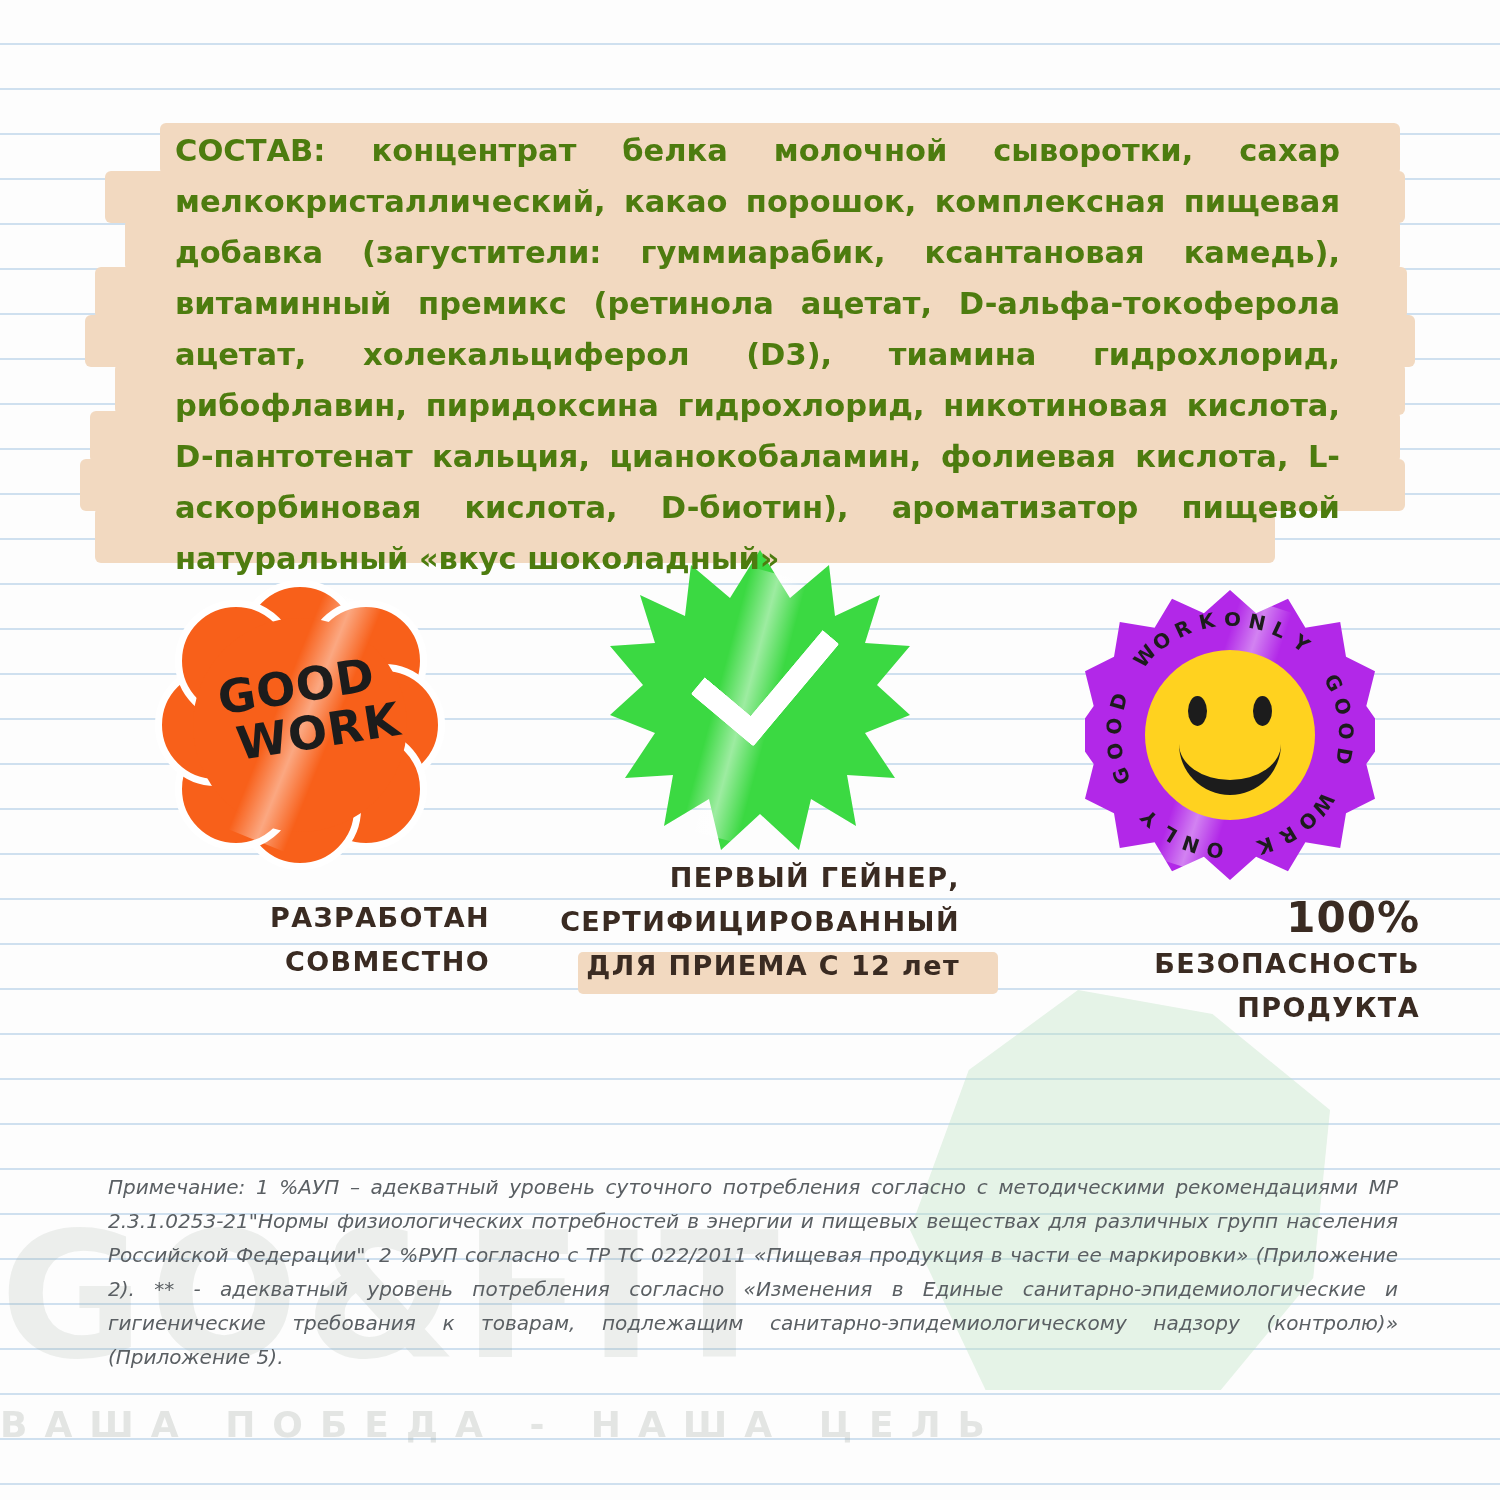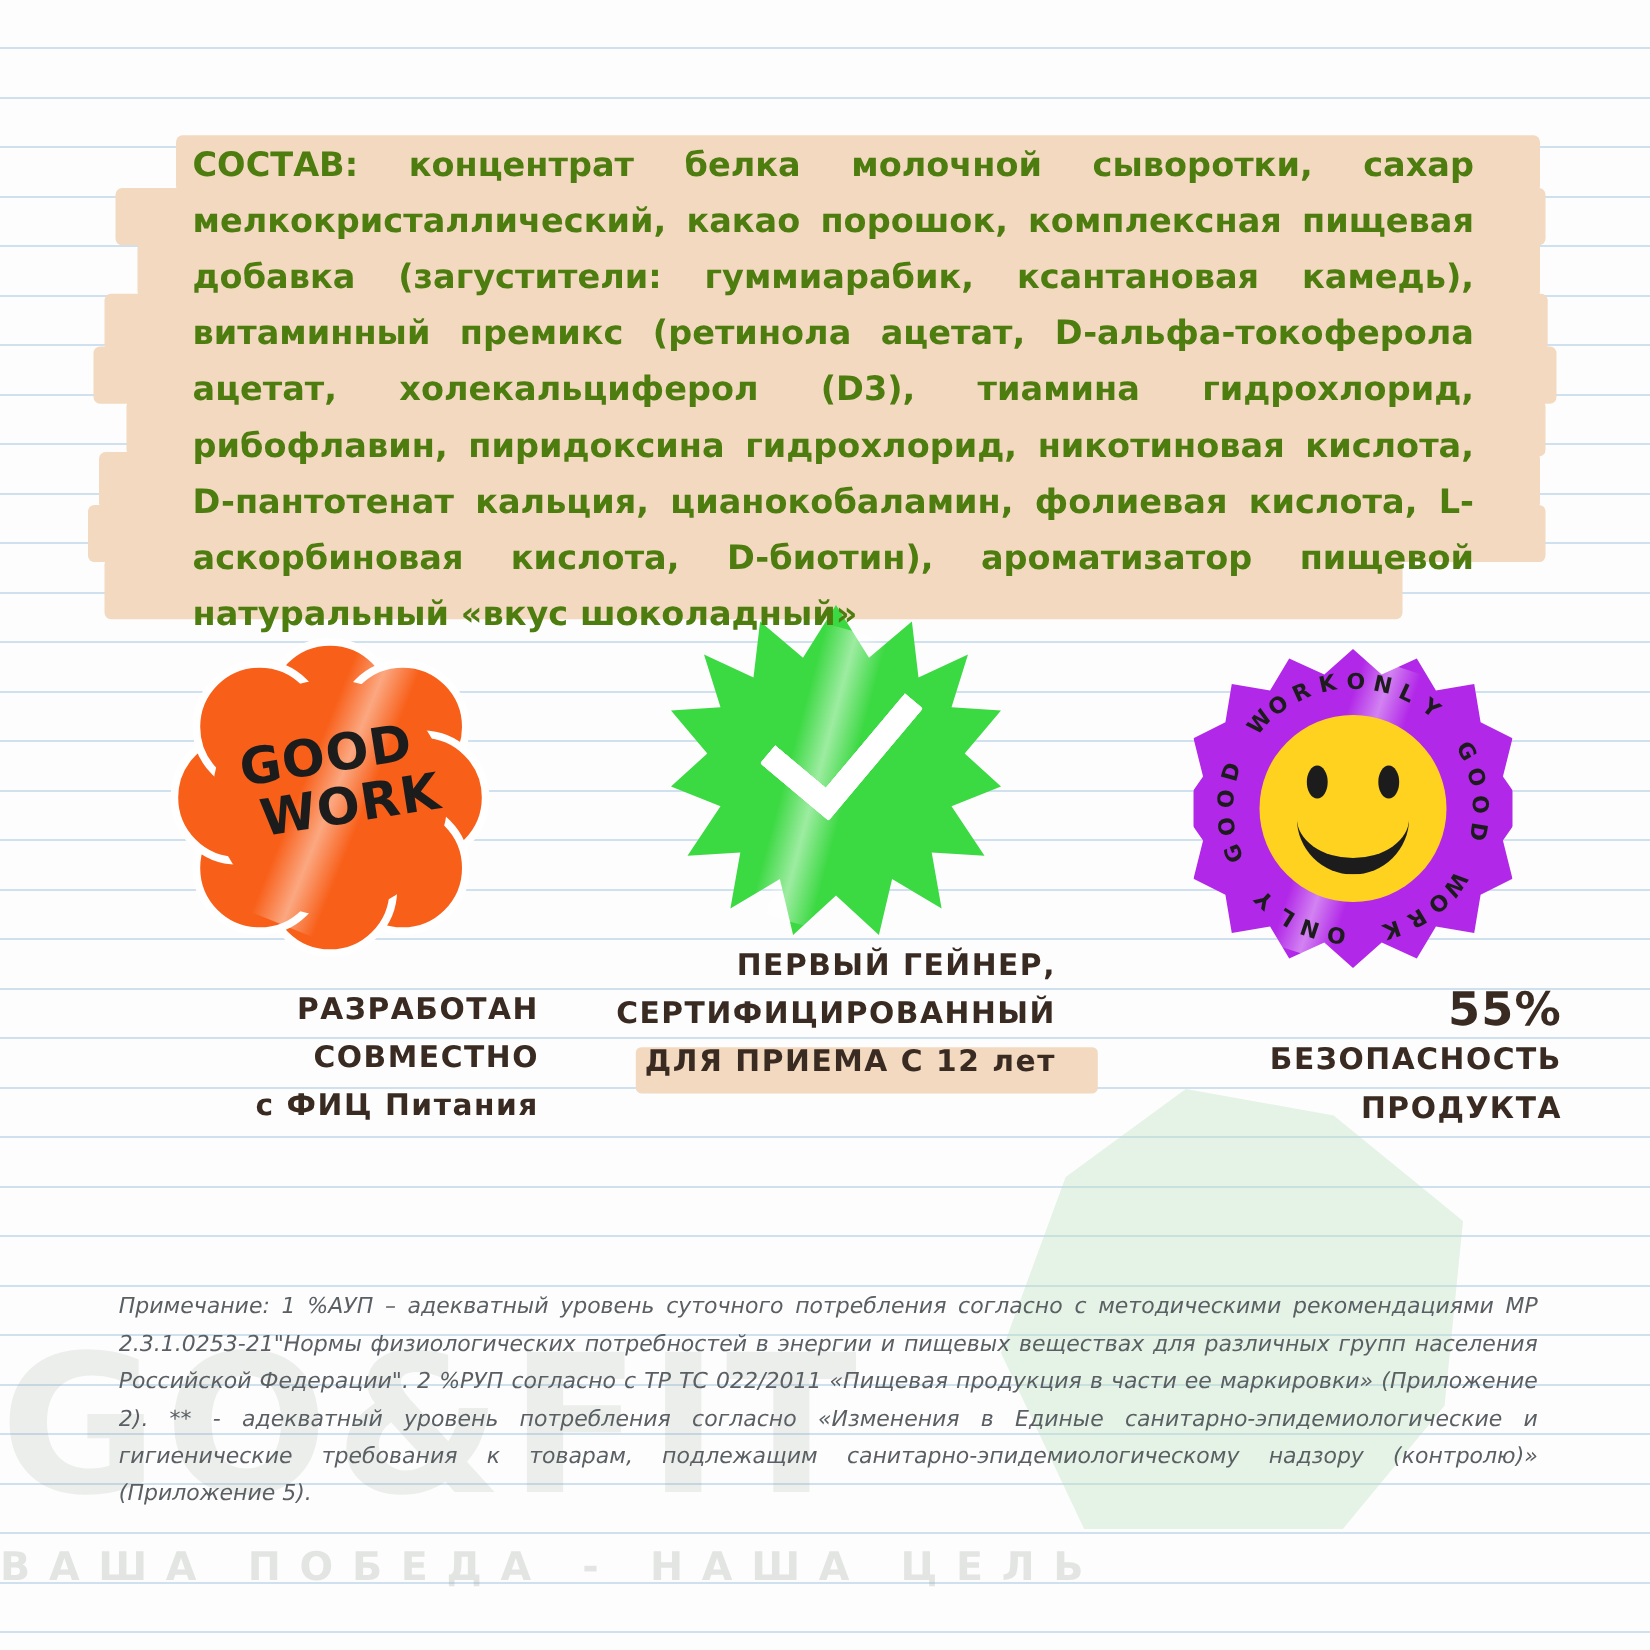--- a/index.html
+++ b/index.html
@@ -361,21 +361,20 @@
         <div class="p" style="left:20px;  top:20px;"></div>
         <div class="core"></div>
         <div class="shine"></div>
         <div class="gw-text">
           <span>GOOD</span>
           <span class="l2">WORK</span>
         </div>
       </div>
       <div class="badge-caption" style="margin-top:26px;">
         <div>РАЗРАБОТАН СОВМЕСТНО</div>
-        <div>с ФИЦ Питания</div>
       </div>
     </div>
 
     <div class="badge-col" id="badge-certified">
       <div class="starburst">
         <div class="sb"></div>
         <div class="sb-shine"></div>
         <div class="check"></div>
       </div>
       <div id="cert-caption">
@@ -423,21 +422,21 @@
             <span style="transform: rotate(245.172deg) translate(118px) rotate(90deg) translate(-6px, -10px);">R</span>
             <span style="transform: rotate(257.586deg) translate(118px) rotate(90deg) translate(-6px, -10px);">K</span>
           </div>
         <div class="smiley">
           <div class="eye l"></div>
           <div class="eye r"></div>
           <div class="mouth"></div>
         </div>
       </div>
       <div id="safety-caption" class="badge-caption">
-        <span class="pct">55%</span>
+        <span class="pct">100%</span>
         <div>БЕЗОПАСНОСТЬ</div>
         <div>ПРОДУКТА</div>
       </div>
     </div>
 
   </div>
 
   <p id="footnote">Примечание: 1 %АУП – адекватный уровень суточного потребления согласно с методическими рекомендациями МР 2.3.1.0253-21"Нормы физиологических потребностей в энергии и пищевых веществах для различных групп населения Российской Федерации". 2 %РУП согласно с ТР ТС 022/2011 «Пищевая продукция в части ее маркировки» (Приложение 2). ** - адекватный уровень потребления согласно «Изменения в Единые санитарно-эпидемиологические и гигиенические требования к товарам, подлежащим санитарно-эпидемиологическому надзору (контролю)» (Приложение 5).</p>
 
 </div>

